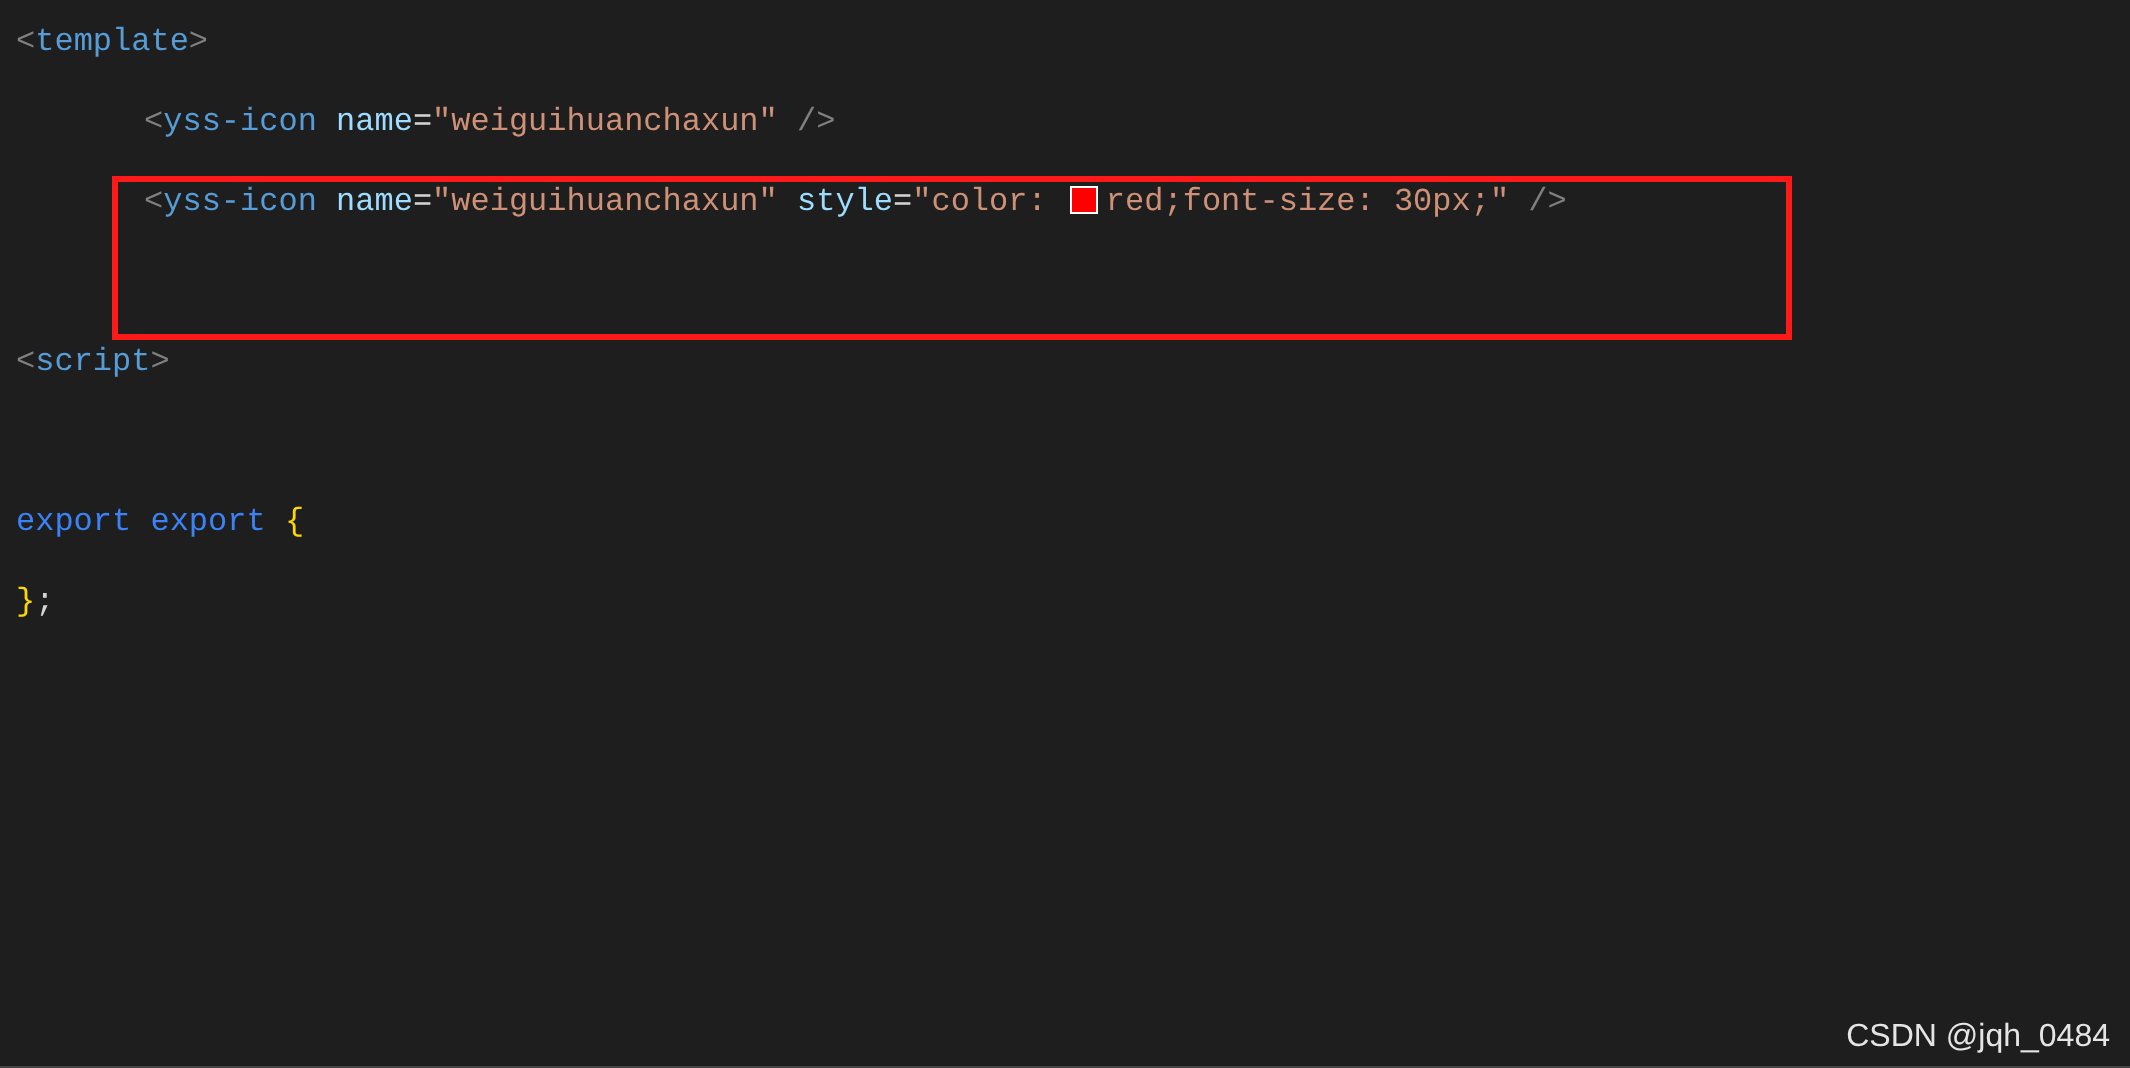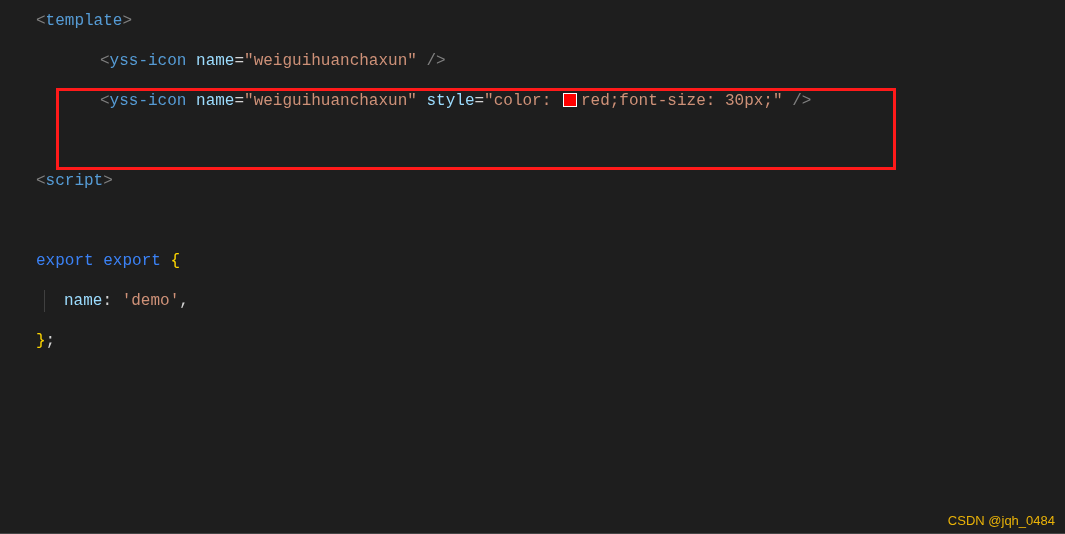--- a/index.html
+++ b/index.html
@@ -15,21 +15,20 @@
   }
   .editor {
     padding: 10px 8px;
     line-height: 1.4;
   }
   .line {
     white-space: pre;
     height: 22px;
     line-height: 22px;
     margin-bottom: 18px;
-    margin-left: 28px;
   }
   .indent1 { padding-left: 20px; }
   .indent2 { padding-left: 50px; }
   .indent3 { padding-left: 64px; }
   .guide {
     display: inline-block;
     width: 1px;
     height: 22px;
     background-color: #404040;
     vertical-align: top;
@@ -61,22 +60,22 @@
     top: 88px;
     width: 840px;
     height: 82px;
     border: 3px solid #ff1a1a;
     pointer-events: none;
   }
   .watermark {
     position: absolute;
     right: 10px;
     bottom: 6px;
-    font-size: 13px;
-    color: #eab308;
+    font-size: 16px;
+    color: #e5e5e5;
     font-family: Arial, sans-serif;
   }
   .hr {
     position: absolute;
     bottom: 0;
     left: 0;
     width: 100%;
     border-top: 1px solid #454545;
   }
 </style>
@@ -95,21 +94,20 @@
 
 
   <div class="line">&nbsp;</div>
 
   <div class="line"><span class="bracket">&lt;</span><span class="tag">script</span><span class="bracket">&gt;</span></div>
 
   <div class="line">&nbsp;</div>
 
   <div class="line"><span class="kw">export</span> <span class="kw">export</span> <span class="ylw">{</span></div>
 
-  <div class="line"><span class="guide"></span><span class="prop">name</span><span class="punc">:</span> <span class="str">'demo'</span><span class="punc">,</span></div>
 
   <div class="line"><span class="ylw">}</span><span class="punc">;</span></div>
 
 
 </div>
 
 <div class="highlight-box"></div>
 <div class="watermark">CSDN @jqh_0484</div>
 <div class="hr"></div>
 

